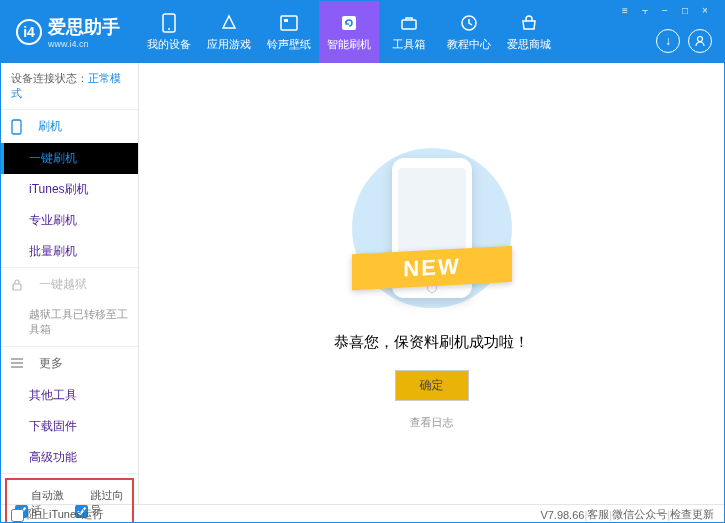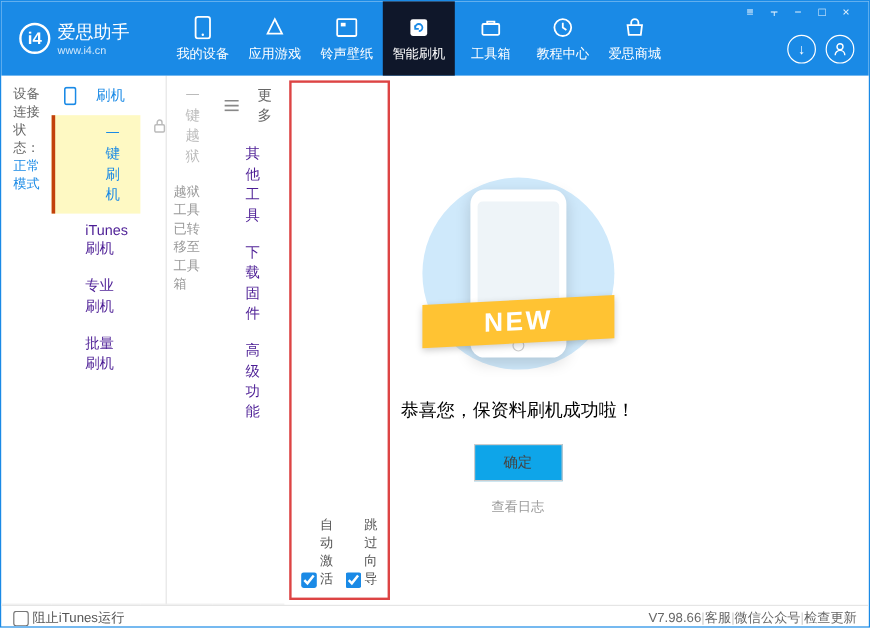--- a/index.html
+++ b/index.html
@@ -1,52 +1,52 @@
 <!DOCTYPE html>
 <html><head>
 <meta charset="utf-8">
 <style>
 *{margin:0;padding:0;box-sizing:border-box;font-family:"Microsoft YaHei",Arial,sans-serif}
 body{background:#fff;width:725px;height:523px;overflow:hidden;position:relative;border:1px solid #1a8ae6}
 .header{background:#1a8ae6;height:62px;display:flex;align-items:center;color:#fff;position:relative}
 .logo-area{display:flex;align-items:center;padding:0 15px;width:138px}
 .logo-icon{width:26px;height:26px;border:2px solid #fff;border-radius:50%;display:flex;align-items:center;justify-content:center;font-weight:bold;font-size:14px;margin-right:6px}
 .logo-text{display:flex;flex-direction:column}
-.logo-title{font-size:15px;font-weight:normal}
+.logo-title{font-size:18px;font-weight:bold}
 .logo-url{font-size:9px;opacity:0.8}
 .nav{display:flex;height:100%}
 .nav-item{width:60px;display:flex;flex-direction:column;align-items:center;justify-content:center;cursor:pointer;font-size:11px;gap:4px}
-.nav-item.active{background:#0f172a}
+.nav-item.active{background:#8b5cf6}
 .nav-icon{width:20px;height:20px;display:flex;align-items:center;justify-content:center}
 .header-right{position:absolute;right:8px;top:4px;display:flex;gap:6px;font-size:10px}
 .win-btn{width:14px;height:14px;cursor:pointer;opacity:0.9}
 .header-circles{position:absolute;right:12px;bottom:10px;display:flex;gap:8px}
 .circle-btn{width:24px;height:24px;border:1.5px solid #fff;border-radius:50%;display:flex;align-items:center;justify-content:center;cursor:pointer;font-size:12px}
 .body-area{display:flex;height:441px}
-.sidebar{width:138px;border-right:1px solid #e5e5e5;display:flex;flex-direction:row;font-size:12px}
+.sidebar{width:138px;border-right:1px solid #e5e5e5;display:flex;flex-direction:column;font-size:12px}
 .conn-status{padding:8px 10px;border-bottom:1px solid #eee;color:#666;font-size:11px}
 .conn-status .mode{color:#1a8ae6}
 .side-section{border-bottom:1px solid #eee}
 .side-head{display:flex;align-items:center;padding:8px 10px;color:#666;gap:16px;cursor:pointer}
 .side-head.blue{color:#1a8ae6}
 .side-sub{padding:7px 10px 7px 28px;color:#4c1d95;cursor:pointer}
-.side-sub.active{background:#fef9c3;color:#1a8ae6;border-left:3px solid #c2410c;padding-left:42px}
+.side-sub.active{background:#000000;color:#1a8ae6;border-left:3px solid #0ea5e9;padding-left:25px}
 .side-note{padding:6px 10px 8px 28px;color:#999;font-size:11px;line-height:1.4}
 .checkbox-row{display:flex;gap:10px;padding:8px;border:2px solid #d44;margin:4px}
 .chk{display:flex;align-items:flex-end;gap:3px;font-size:11px;color:#555}
 .chk input{accent-color:#1a8ae6}
 .main{flex:1;display:flex;flex-direction:column;align-items:center;justify-content:center;position:relative}
 .phone-illustration{position:relative;width:180px;height:180px;margin-bottom:15px}
 .bg-circle{position:absolute;width:160px;height:160px;background:#cfe9fb;border-radius:50%;left:10px;top:10px}
 .phone{position:absolute;width:80px;height:140px;background:#fff;border-radius:12px;left:50px;top:20px;box-shadow:0 4px 12px rgba(0,0,0,0.15)}
 .phone-screen{position:absolute;inset:10px 6px 18px 6px;background:#eef4f8;border-radius:4px}
 .phone-btn{position:absolute;bottom:5px;left:50%;transform:translateX(-50%);width:10px;height:10px;border:1.5px solid #ccc;border-radius:50%}
 .new-banner{position:absolute;bottom:32px;left:10px;right:10px;background:#ffc333;color:#fff;font-weight:bold;font-size:22px;text-align:center;padding:5px 0;transform:skewY(-3deg);letter-spacing:2px;box-shadow:0 2px 6px rgba(0,0,0,0.2)}
 .success-text{font-size:15px;color:#000000;margin-bottom:18px}
-.confirm-btn{border:1px solid #ccc;background:#0ea5e9;padding:6px 24px;font-size:12px;color:#444;cursor:pointer;margin-bottom:14px}
+.confirm-btn{border:1px solid #ccc;background:#eab308;padding:6px 24px;font-size:12px;color:#444;cursor:pointer;margin-bottom:14px}
 .log-link{font-size:11px;color:#999;cursor:pointer}
 .footer{height:20px;border-top:1px solid #e5e5e5;display:flex;align-items:center;font-size:11px;color:#666;padding:0 10px;justify-content:space-between}
 .footer-left{display:flex;align-items:center;gap:4px}
 .footer-right{display:flex;align-items:center;}
 .sep{color:#ccc}
 svg{display:block}
 </style>
 </head>
 <body>
 

